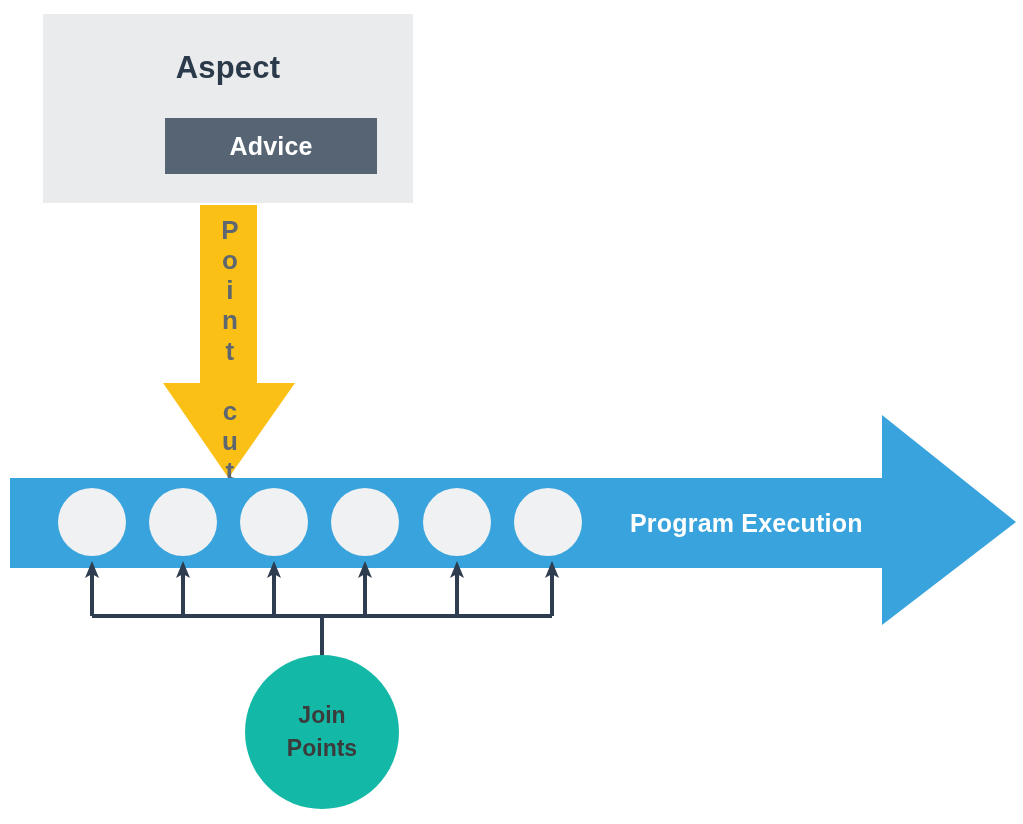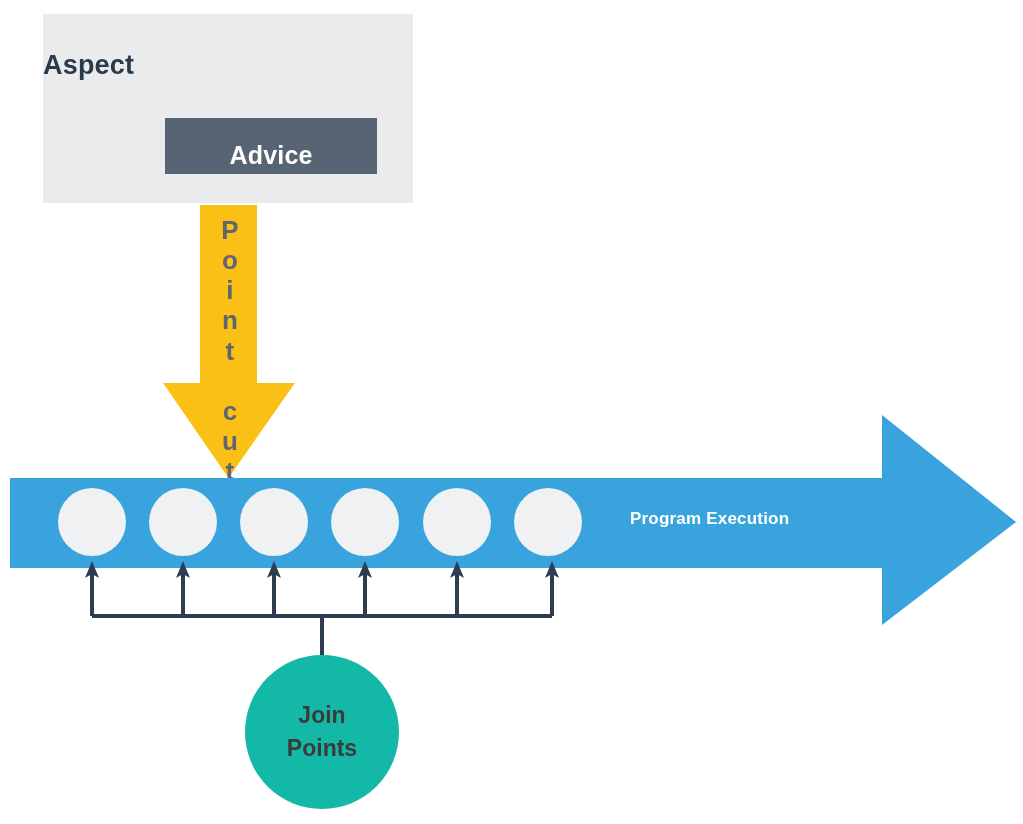--- a/index.html
+++ b/index.html
@@ -25,22 +25,22 @@
     top: 14px;
     width: 370px;
     height: 189px;
     background: #e9ebec;
   }
   #aspect-title {
     position: absolute;
     left: 0;
     top: 36px;
     width: 370px;
-    text-align: left;
-    font-size: 27px;
+    text-align: center;
+    font-size: 31px;
     font-weight: bold;
     color: #2b3a4a;
     letter-spacing: 0.2px;
   }
   #advice-box {
     position: absolute;
     left: 122px;
     top: 104px;
     width: 212px;
     height: 56px;
@@ -52,21 +52,20 @@
     top: 0;
     width: 212px;
     height: 56px;
     display: flex;
     align-items: center;
     justify-content: center;
     font-size: 25px;
     font-weight: bold;
     color: #ffffff;
     letter-spacing: 0.2px;
-    margin-top: 9px;
   }
 
   
   #pointcut-arrow {
     position: absolute;
     left: 160px;
     top: 205px;
     width: 140px;
     height: 278px;
   }
@@ -89,21 +88,21 @@
     position: absolute;
     left: 10px;
     top: 413px;
     width: 1008px;
     height: 214px;
   }
   #program-label {
     position: absolute;
     left: 630px;
     top: 509px;
-    font-size: 17px;
+    font-size: 25px;
     font-weight: bold;
     color: #ffffff;
     letter-spacing: 0.2px;
     text-align: center;
   }
 
   
   .joinpoint-dot {
     position: absolute;
     width: 68px;

